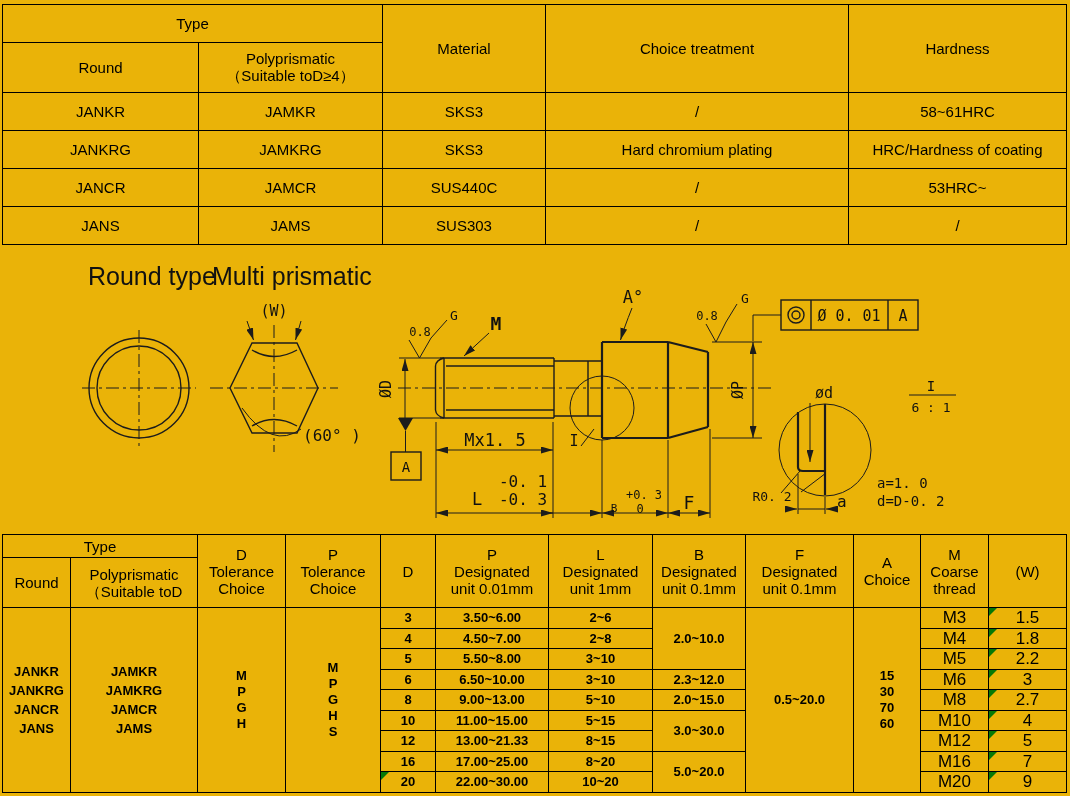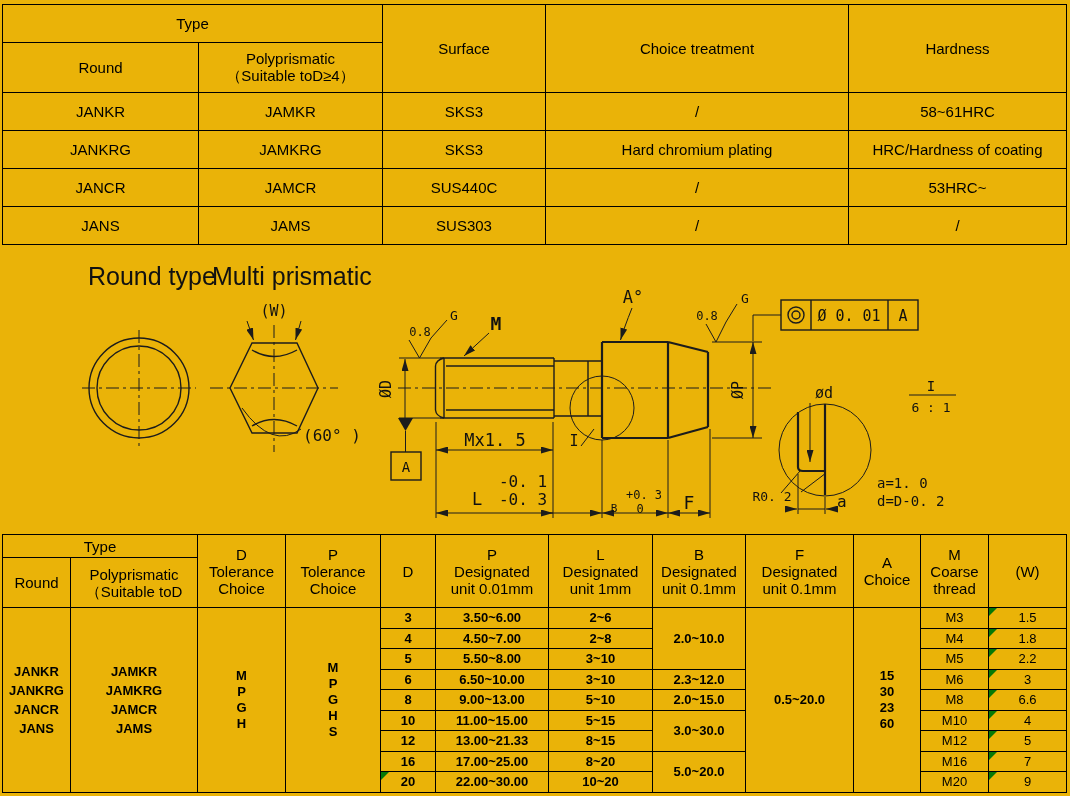--- a/index.html
+++ b/index.html
@@ -5,21 +5,21 @@
   html,body{margin:0;padding:0;background:#fff;}
   .page{position:relative;width:1070px;height:796px;background:#eab308;color:#000;
         font-family:"Liberation Sans",sans-serif;overflow:hidden;}
   table{border-collapse:collapse;table-layout:fixed;}
   td{border:1.6px solid #000;text-align:center;vertical-align:middle;padding:0;overflow:hidden;}
   .t-top{position:absolute;left:2px;top:4px;width:1064px;}
   .t-top td{font-size:15px;}
   .t-bot{position:absolute;left:2px;top:534px;width:1064px;}
   .t-bot td{font-size:15px;line-height:17px;}
   .t-bot td.v{font-weight:bold;font-size:13px;}
-  .t-bot td.plain{font-size:13px;font-weight:normal;}
+  .t-bot td.plain{font-size:17px;font-weight:normal;}
   .models div{font-weight:bold;font-size:13px;line-height:19px;}
   .choices div{font-weight:bold;font-size:13px;line-height:16px;}
   .rel{position:relative;}
   .gt{position:absolute;left:0;top:0;width:0;height:0;
       border-top:8px solid #067806;border-right:8px solid transparent;}
   .drawing{position:absolute;left:0;top:244px;}
   .ln{stroke:#1c1c1c;stroke-width:1.4;fill:none;}
   .th{stroke:#1c1c1c;stroke-width:2.2;fill:none;}
   .dim{stroke:#1c1c1c;stroke-width:1;fill:none;}
   .cl{stroke:#1c1c1c;stroke-width:1;fill:none;stroke-dasharray:13 4 3 4;}
@@ -37,21 +37,21 @@
     <colgroup>
         <col style="width:196px">
         <col style="width:184px">
         <col style="width:163px">
         <col style="width:303px">
         <col style="width:218px">
       </colgroup>
     <tbody>
         <tr style="height:38px">
       <td colspan="2">Type</td>
-      <td rowspan="2">Surface</td>
+      <td rowspan="2">Material</td>
       <td rowspan="2">Choice treatment</td>
       <td rowspan="2">Hardness</td>
     </tr>
     <tr style="height:50px">
       <td>Round</td>
       <td>
         <div>Polyprismatic</div>
         <div>（Suitable toD≥4）</div>
       </td>
     </tr>
@@ -318,21 +318,21 @@
         <div>S</div>
       </td>
       <td class="v">3</td>
       <td class="v">3.50~6.00</td>
       <td class="v">2~6</td>
       <td class="v" rowspan="3">2.0~10.0</td>
       <td class="v" rowspan="9">0.5~20.0</td>
       <td rowspan="9" class="choices">
         <div>15</div>
             <div>30</div>
-        <div>23</div>
+        <div>70</div>
             <div>60</div>
       </td>
       <td class="plain">M3</td>
       <td class="plain rel"><span class="gt"></span><span>1.5</span></td>
     </tr>
     <tr style="height:20.5px">
       <td class="v">4</td>
       <td class="v">4.50~7.00</td>
       <td class="v">2~8</td>
       <td class="plain">M4</td>
@@ -352,21 +352,21 @@
       <td class="v">2.3~12.0</td>
       <td class="plain">M6</td>
       <td class="plain rel"><span class="gt"></span><span>3</span></td>
     </tr>
     <tr style="height:20.5px">
       <td class="v">8</td>
       <td class="v">9.00~13.00</td>
       <td class="v">5~10</td>
       <td class="v">2.0~15.0</td>
       <td class="plain">M8</td>
-      <td class="plain rel"><span class="gt"></span><span>6.6</span></td>
+      <td class="plain rel"><span class="gt"></span><span>2.7</span></td>
     </tr>
     <tr style="height:20.5px">
       <td class="v">10</td>
       <td class="v">11.00~15.00</td>
       <td class="v">5~15</td>
       <td class="v" rowspan="2">3.0~30.0</td>
       <td class="plain">M10</td>
       <td class="plain rel"><span class="gt"></span><span>4</span></td>
     </tr>
     <tr style="height:20.5px">

